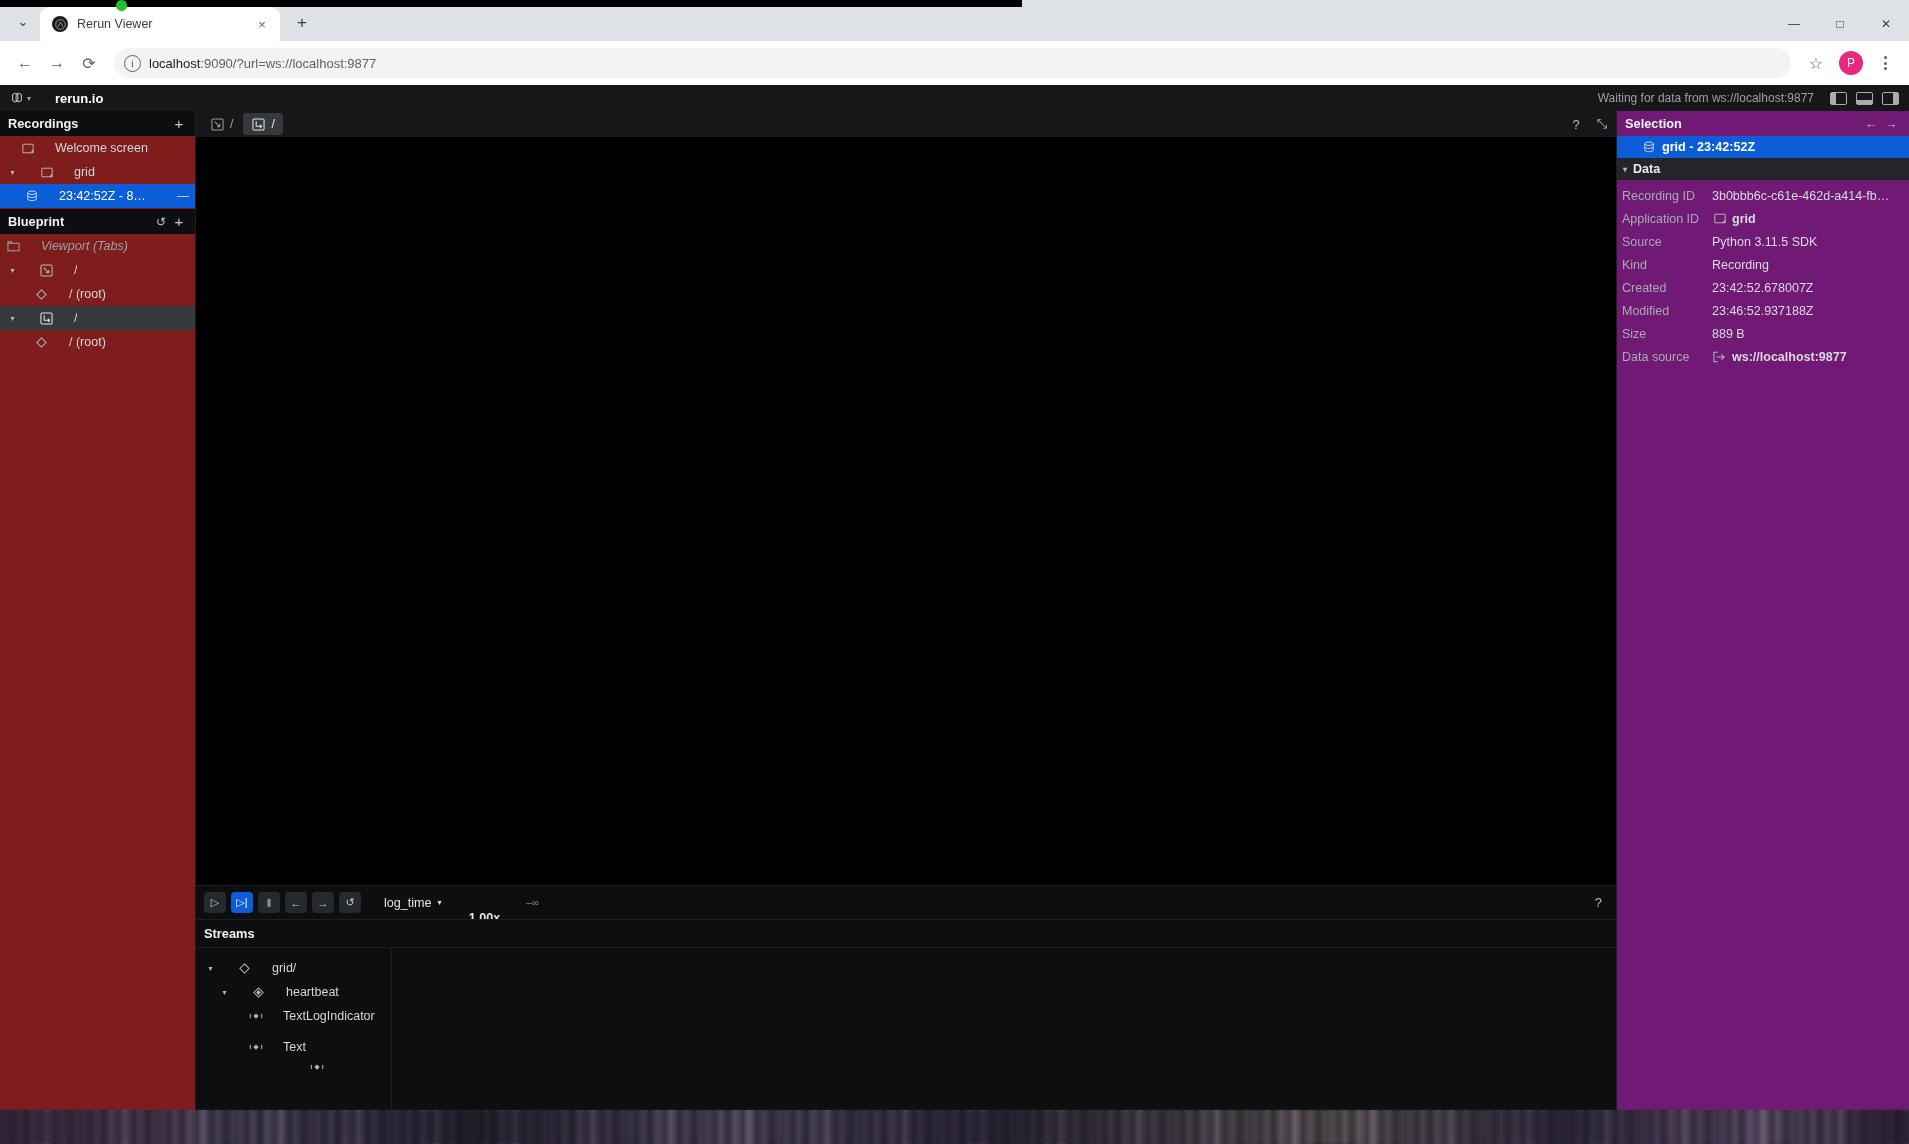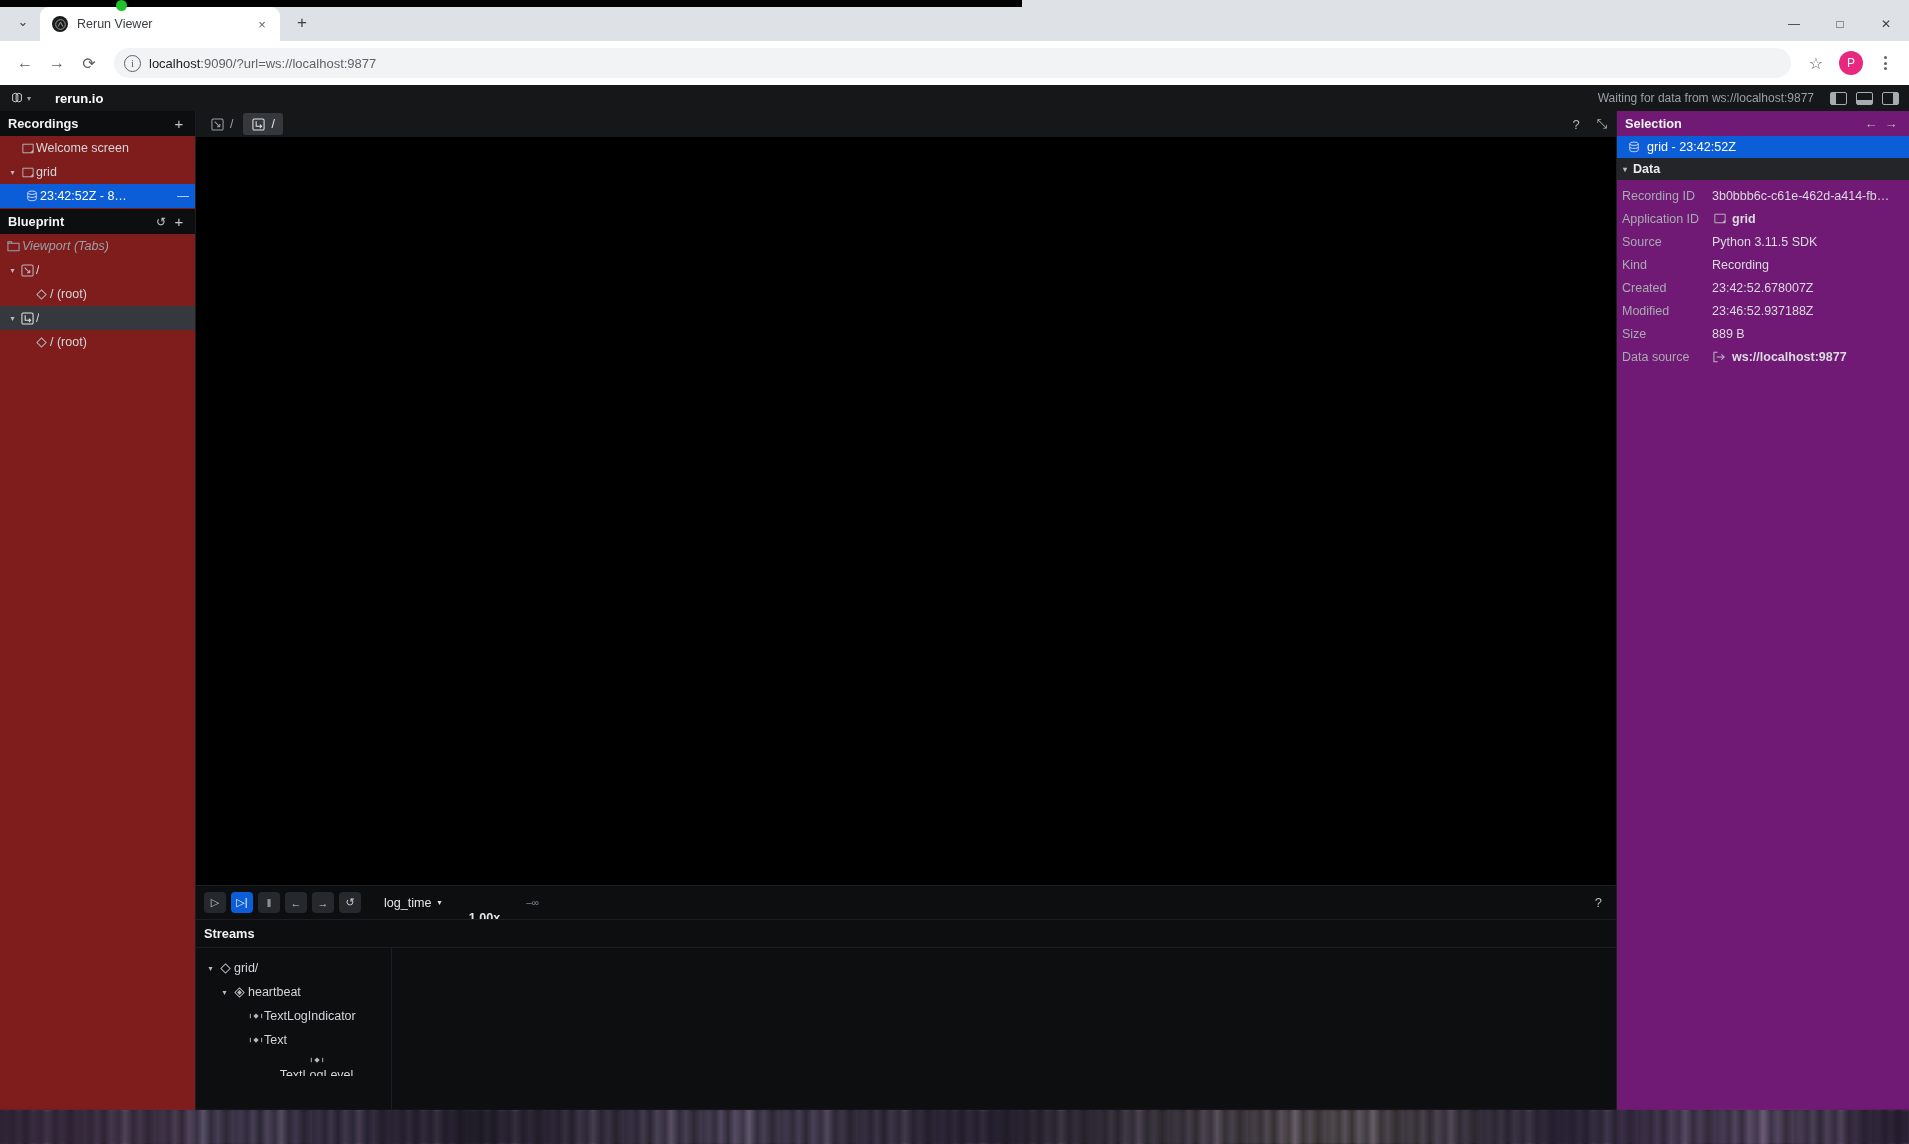--- a/index.html
+++ b/index.html
@@ -127,21 +127,21 @@
   .section-head {
     height:25px; display:flex; align-items:center; padding:0 7px 0 8px;
     background:#0d0e10; flex:0 0 auto;
   }
   .section-title { font-weight:bold; font-size:12.8px; color:#f2f3f4; flex:1; }
   .section-head .act {
     width:18px;height:18px;display:flex;align-items:center;justify-content:center;
     color:#c4c7cb; font-size:15px;
   }
   .tree-row {
-    height:24px; display:flex; align-items:center; gap:1px; padding-right:6px;
+    height:24px; display:flex; align-items:center; gap:20px; padding-right:6px;
     font-size:12.5px; color:#d4d6d9; white-space:nowrap;
   }
   .tree-row.sel { background:#0b5ed7; color:#fff; }
   .tree-row.hl { background:#35383c; }
   .tw { width:13px; flex:0 0 13px; display:flex; align-items:center; justify-content:center;
         font-size:8px; color:#b7babe; }
   .ic { width:15px; flex:0 0 15px; display:flex; align-items:center; justify-content:center; }
   .tree-label { overflow:hidden; text-overflow:ellipsis; }
   .tree-row .trail { margin-left:auto; color:#cfd8ff; font-size:12px; }
   .vp-tabs-row { font-style:italic; color:#9aa0a6; }
@@ -198,21 +198,21 @@
     width:293px; flex:0 0 293px; background:#701a75;
     border-left:1px solid #1c1e21; overflow:hidden;
   }
   .rp-head { height:25px; display:flex; align-items:center; padding:0 8px; }
   .rp-head .nav {
     width:20px;height:18px;display:flex;align-items:center;justify-content:center;
     color:#b7babe;font-size:13px;
   }
   .rp-selitem {
     height:22px; background:#0b5ed7; color:#fff; display:flex; align-items:center;
-    gap:6px; padding:0 9px; font-weight:normal; font-size:12.6px;
+    gap:6px; padding:0 24px; font-weight:bold; font-size:12.6px;
   }
   .rp-group {
     height:22px; background:#232529; display:flex; align-items:center; gap:6px;
     padding:0 6px; font-weight:bold; font-size:12.6px; color:#e8eaec;
   }
   .rp-group .chev { font-size:8px; color:#b7babe; }
   .kvlist { padding-top:4px; }
   .kv { display:flex; height:23px; align-items:center; font-size:12.5px; white-space:nowrap; }
   .kv .k { width:95px; flex:0 0 95px; padding-left:5px; color:#a8acb1; }
   .kv .v { color:#d9dbde; display:flex; align-items:center; gap:5px; }
@@ -495,21 +495,21 @@
               <div class="tree-row" style="padding-left:52px;">
                 <span class="ic">
                   <svg width="14" height="8" viewBox="0 0 16 8">
                     <path d="M1.5 1.5v5M14.5 1.5v5" stroke="#b7babe" stroke-width="1.1"></path>
                     <path d="M8 1 L11 4 L8 7 L5 4 Z" fill="#b7babe"></path>
                   </svg>
                 </span>
                 <span class="tree-label">TextLogIndicator</span>
               </div>
 
-              <div class="tree-row" style="padding-left:52px;">
+              <div class="tree-row" style="padding-left:52px;margin-top:7px;">
                 <span class="ic">
                   <svg width="14" height="8" viewBox="0 0 16 8">
                     <path d="M1.5 1.5v5M14.5 1.5v5" stroke="#b7babe" stroke-width="1.1"></path>
                     <path d="M8 1 L11 4 L8 7 L5 4 Z" fill="#b7babe"></path>
                   </svg>
                 </span>
                 <span class="tree-label">Text</span>
               </div>
 
               <div class="tree-row" style="padding-left:52px;flex-direction:column;">

